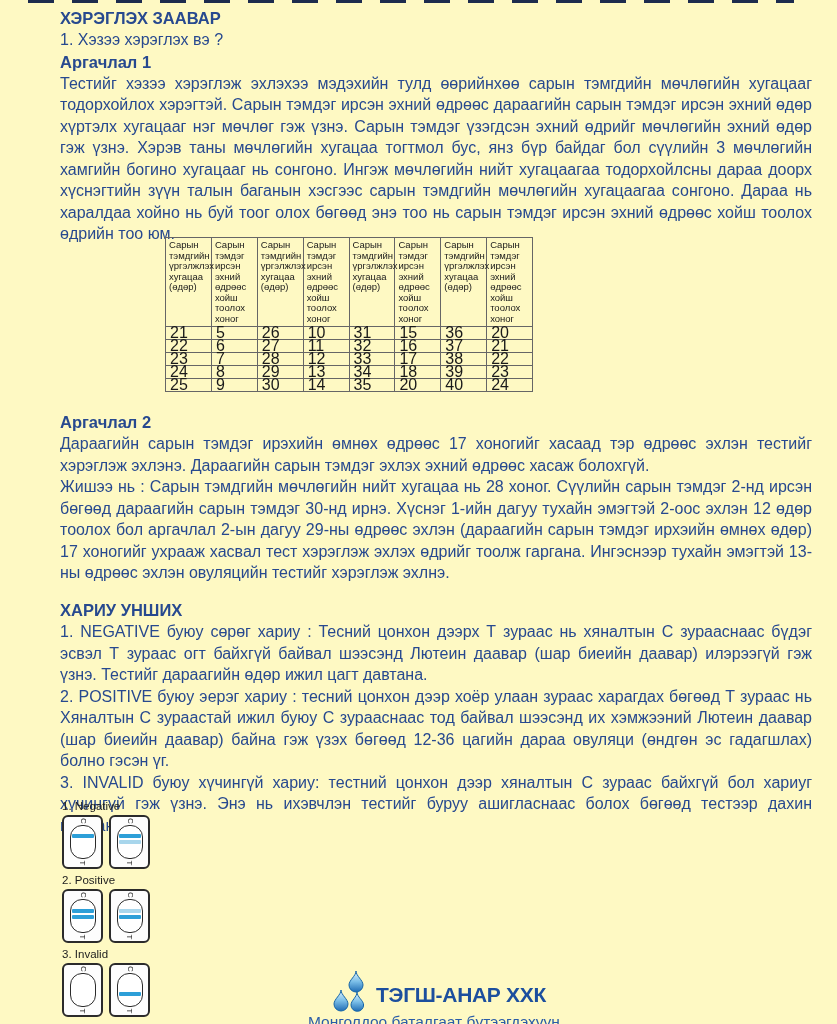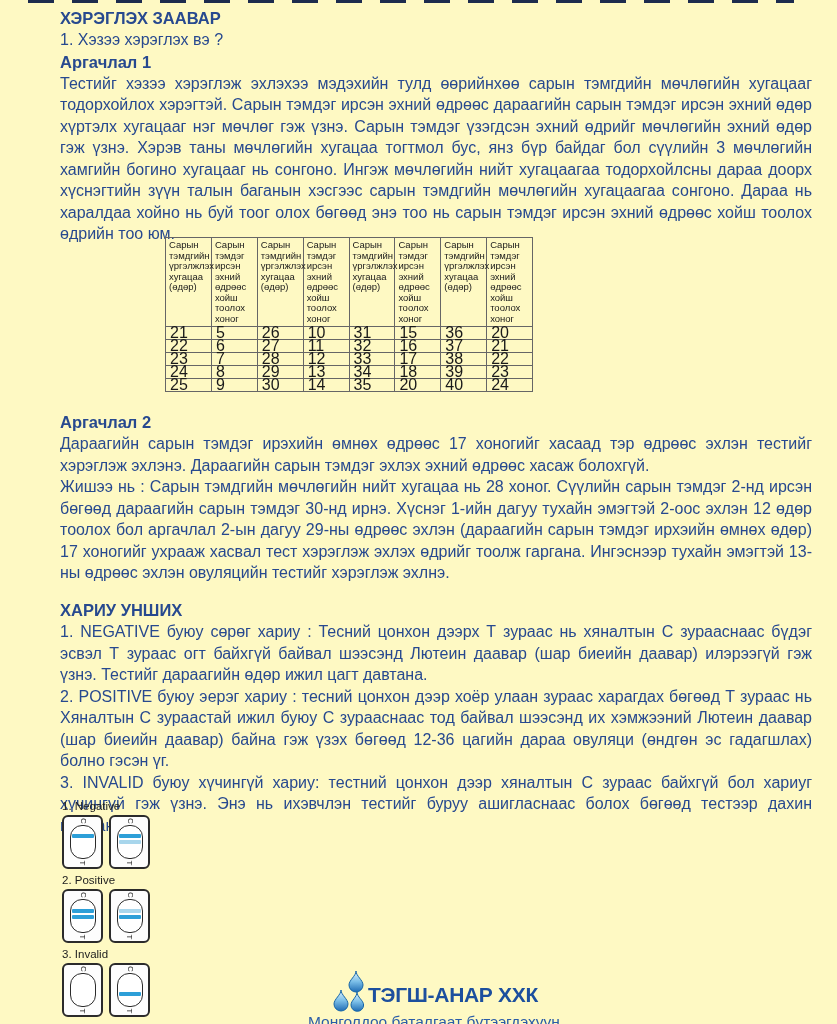--- a/index.html
+++ b/index.html
@@ -23,21 +23,21 @@
   
   .diagrams{position:absolute;left:62px;top:798px;width:120px;}
   .diag-label{font-size:11.5px;font-weight:normal;color:#222;margin:2px 0 3px 0;}
   .cass-row{display:flex;gap:6px;margin-bottom:5px;}
   .cassette{width:41px;height:54px;border:2px solid #2b2b2b;border-radius:6px;background:#fdfdfd;
     display:flex;flex-direction:column;align-items:center;box-sizing:border-box;padding:1px 0;}
   .cass-letter{font-size:8px;line-height:6px;color:#222;transform:rotate(90deg);font-family:"Liberation Sans",sans-serif;}
   .pill{width:24px;flex:1;margin:1px 0;border:1.5px solid #2b2b2b;border-radius:12px;position:relative;overflow:hidden;background:#fff;}
   .pill .line{position:absolute;left:1px;right:1px;height:4px;border-radius:1px;}
   
-  .logo{position:absolute;left:332px;top:970px;display:flex;align-items:center;}
+  .logo{position:absolute;left:332px;top:970px;display:flex;align-items:center;gap:8px;}
   .logo-text{font-size:21px;font-weight:bold;color:#1c4f9e;letter-spacing:-0.3px;white-space:nowrap;}
   .tagline{position:absolute;left:308px;top:1013px;font-size:15.5px;color:#2a5ca8;white-space:nowrap;}
 </style>
 </head>
 <body>
 
 <div class="page">
 
   <div class="top-dash"></div>
 

